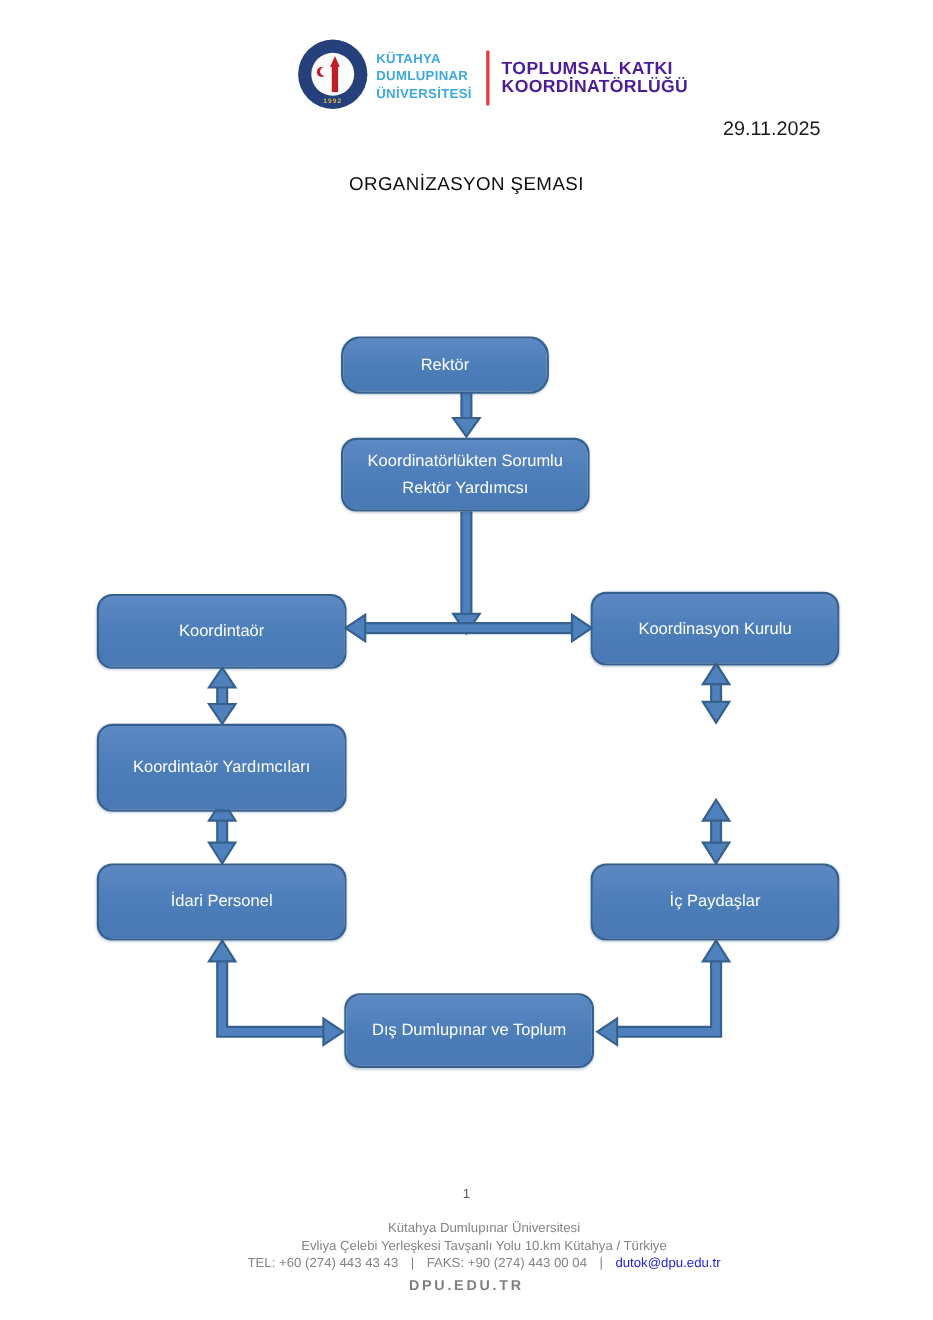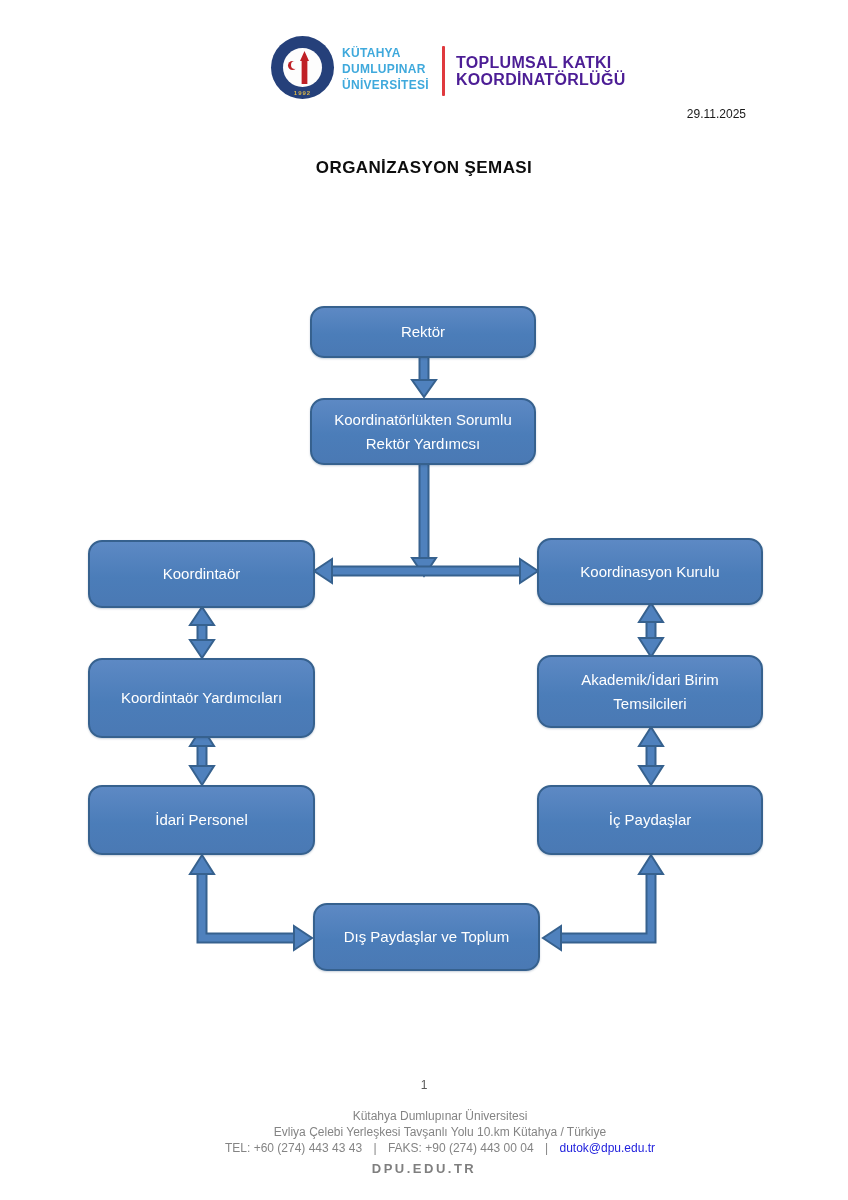--- a/index.html
+++ b/index.html
@@ -21,23 +21,23 @@
   .logo-crescent::after { content:""; position:absolute; left:3px; top:0px;
                           width:8px; height:8px; border-radius:50%; background:#fdfdfd; }
   .logo-year { position:absolute; left:0; right:0; bottom:3px; text-align:center;
                font-size:6px; font-weight:bold; color:#d9b64a; letter-spacing:1px; }
   .uni-name { position:absolute; left:342px; top:45px; color:#3fa9dc;
               font-size:12px; font-weight:bold; line-height:16px; letter-spacing:0.3px; }
   .hdr-divider { position:absolute; left:442px; top:46px; width:3px; height:50px;
                  background:#e0393e; border-radius:1px; }
   .dept-name { position:absolute; left:456px; top:54px; color:#4c1d95;
                font-size:16px; font-weight:bold; line-height:17px; letter-spacing:0.3px; }
-  .doc-date { position:absolute; top:107px; right:102px; font-size:12px; color:#1a1a1a; }
+  .doc-date { position:absolute; top:107px; right:102px; font-size:18px; color:#1a1a1a; }
   .doc-title { position:absolute; top:158px; left:0; width:848px; text-align:center;
-               font-size:17px; font-weight:bold; color:#0d0d0d; letter-spacing:0.4px; }
+               font-size:17px; font-weight:normal; color:#0d0d0d; letter-spacing:0.4px; }
 
   
   .chart-layer { position:absolute; left:0; top:0; width:848px; height:1200px; }
   svg.arrows { position:absolute; left:0; top:0; pointer-events:none; }
   .node { position:absolute; display:flex; align-items:center; justify-content:center;
           text-align:center; color:#ffffff; font-size:15px; line-height:1.55;
           padding:4px 14px; border:2.5px solid #36618e; border-radius:14px;
           background:linear-gradient(180deg, #5d89c4 0%, #4b7db9 55%, #4a79b4 100%);
           box-shadow:0 1px 2px rgba(40,70,110,0.25); }
 
@@ -136,46 +136,43 @@
       </g>
 
       <g>
         <path d="M651,872 L651,938 L559,938" fill="none" stroke="#36618e" stroke-width="11"></path>
         <path d="M651,872 L651,938 L559,938" fill="none" stroke="#4f81bd" stroke-width="7"></path>
         <polygon points="639,874 663,874 651,855" fill="#4f81bd" stroke="#36618e" stroke-width="2"></polygon>
         <polygon points="561,926 561,950 543,938" fill="#4f81bd" stroke="#36618e" stroke-width="2"></polygon>
       </g>
     </svg>
 
-    <div class="node" style="left:310px; top:306px; width:226px; height:52px;">
+    <div class="node" style="left:310px; top:306px; width:189px; height:52px;border-radius:17px;">
       <span>Rektör</span>
     </div>
     <div class="node" style="left:310px; top:398px; width:226px; height:67px;">
       <span>Koordinatörlükten Sorumlu Rektör Yardımcsı</span>
     </div>
     <div class="node" style="left:88px; top:540px; width:227px; height:68px;">
       <span>Koordintaör</span>
     </div>
     <div class="node" style="left:537px; top:538px; width:226px; height:67px;">
       <span>Koordinasyon Kurulu</span>
     </div>
     <div class="node" style="left:88px; top:658px; width:227px; height:80px;">
       <span>Koordintaör Yardımcıları</span>
     </div>
-    <div class="node" style="left:537px; top:655px; width:226px; height:73px;">
-      <span>Akademik/İdari Birim Temsilcileri</span>
-    </div>
     <div class="node" style="left:88px; top:785px; width:227px; height:70px;">
       <span>İdari Personel</span>
     </div>
     <div class="node" style="left:537px; top:785px; width:226px; height:70px;">
       <span>İç Paydaşlar</span>
     </div>
     <div class="node" style="left:313px; top:903px; width:227px; height:68px;">
-      <span>Dış Paydaşlar ve Toplum</span>
+      <span>Dış Dumlupınar ve Toplum</span>
     </div>
   </div>
 
   <div class="page-number">1</div>
   <div class="footer-line f1">Kütahya Dumlupınar Üniversitesi</div>
   <div class="footer-line f2">Evliya Çelebi Yerleşkesi Tavşanlı Yolu 10.km Kütahya / Türkiye</div>
   <div class="footer-line f3">
     <span>TEL: +60 (274) 443 43 43</span>
     <span class="footer-sep">|</span>
     <span>FAKS: +90 (274) 443 00 04</span>

